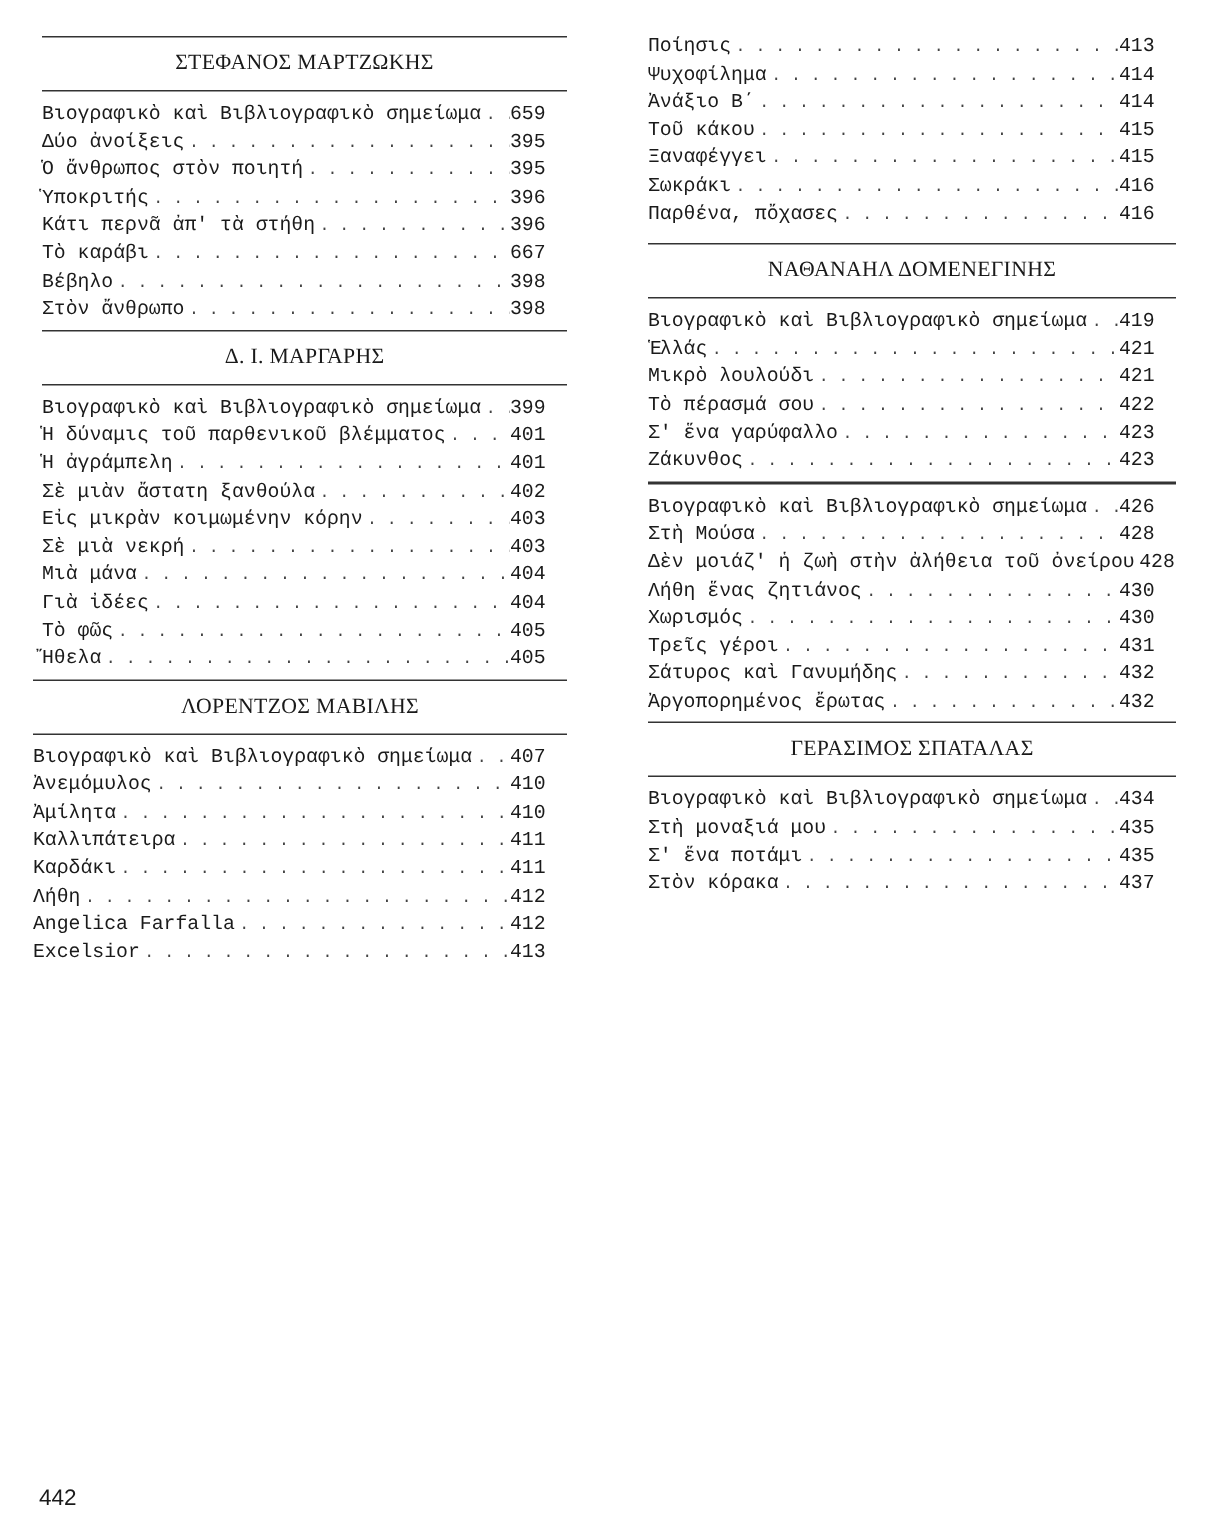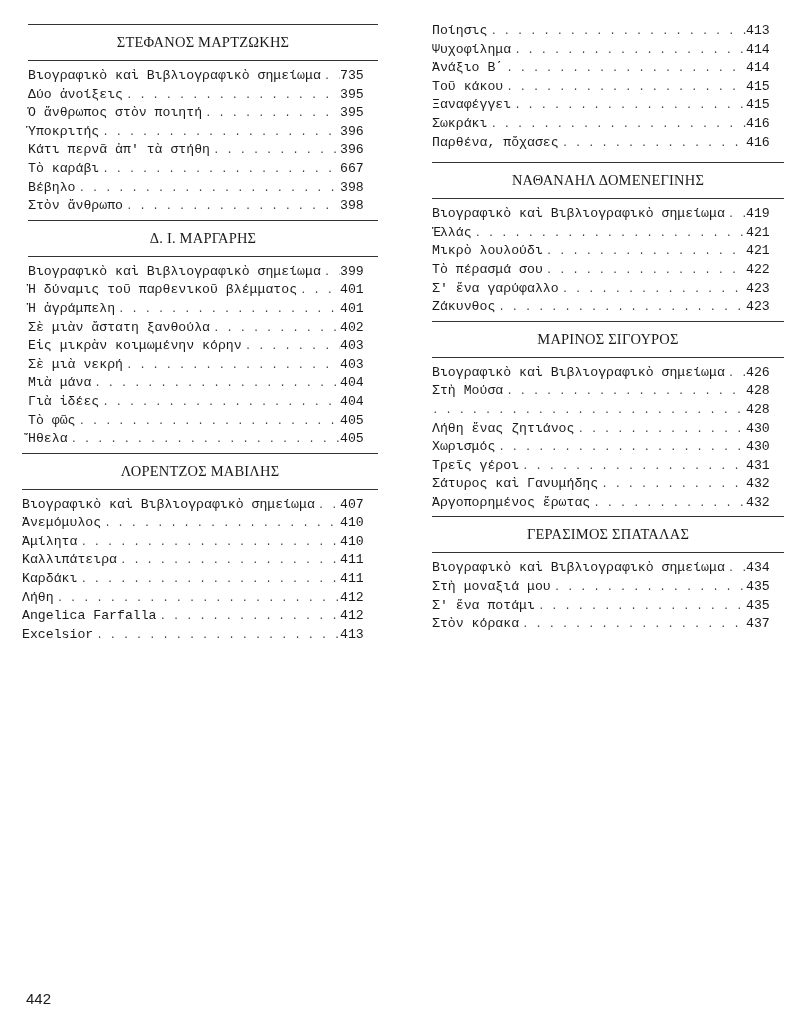--- a/index.html
+++ b/index.html
@@ -32,21 +32,21 @@
 <div class="col" id="col-left">
 
   <div class="section">
     <div class="rule"></div>
     <div class="section-head">ΣΤΕΦΑΝΟΣ ΜΑΡΤΖΩΚΗΣ</div>
     <div class="rule"></div>
     <div class="entries">
       <div class="entry">
           <span class="t">Βιογραφικὸ καὶ Βιβλιογραφικὸ σημείωμα</span>
           <span class="d"></span>
-          <span class="p">735</span>
+          <span class="p">659</span>
         </div>
       <div class="entry">
           <span class="t">Δύο ἀνοίξεις</span>
           <span class="d"></span>
           <span class="p">395</span>
         </div>
       <div class="entry">
           <span class="t">Ὁ ἄνθρωπος στὸν ποιητή</span>
           <span class="d"></span>
           <span class="p">395</span>
@@ -259,34 +259,34 @@
       <div class="entry">
           <span class="t">Ζάκυνθος</span>
           <span class="d"></span>
           <span class="p">423</span>
         </div>
     </div>
   </div>
 
   <div class="section">
     <div class="rule"></div>
-    <div class="section-head">ΜΑΡΙΝΟΣ ΣΙΓΟΥΡΟΣ</div>
     <div class="rule"></div>
     <div class="entries">
       <div class="entry">
           <span class="t">Βιογραφικὸ καὶ Βιβλιογραφικὸ σημείωμα</span>
           <span class="d"></span>
           <span class="p">426</span>
         </div>
       <div class="entry">
           <span class="t">Στὴ Μούσα</span>
           <span class="d"></span>
           <span class="p">428</span>
         </div>
       <div class="entry">
+          <span class="t">Δὲν μοιάζ' ἡ ζωὴ στὴν ἀλήθεια τοῦ ὀνείρου</span>
           <span class="d"></span>
           <span class="p">428</span>
         </div>
       <div class="entry">
           <span class="t">Λήθη ἕνας ζητιάνος</span>
           <span class="d"></span>
           <span class="p">430</span>
         </div>
       <div class="entry">
           <span class="t">Χωρισμός</span>

